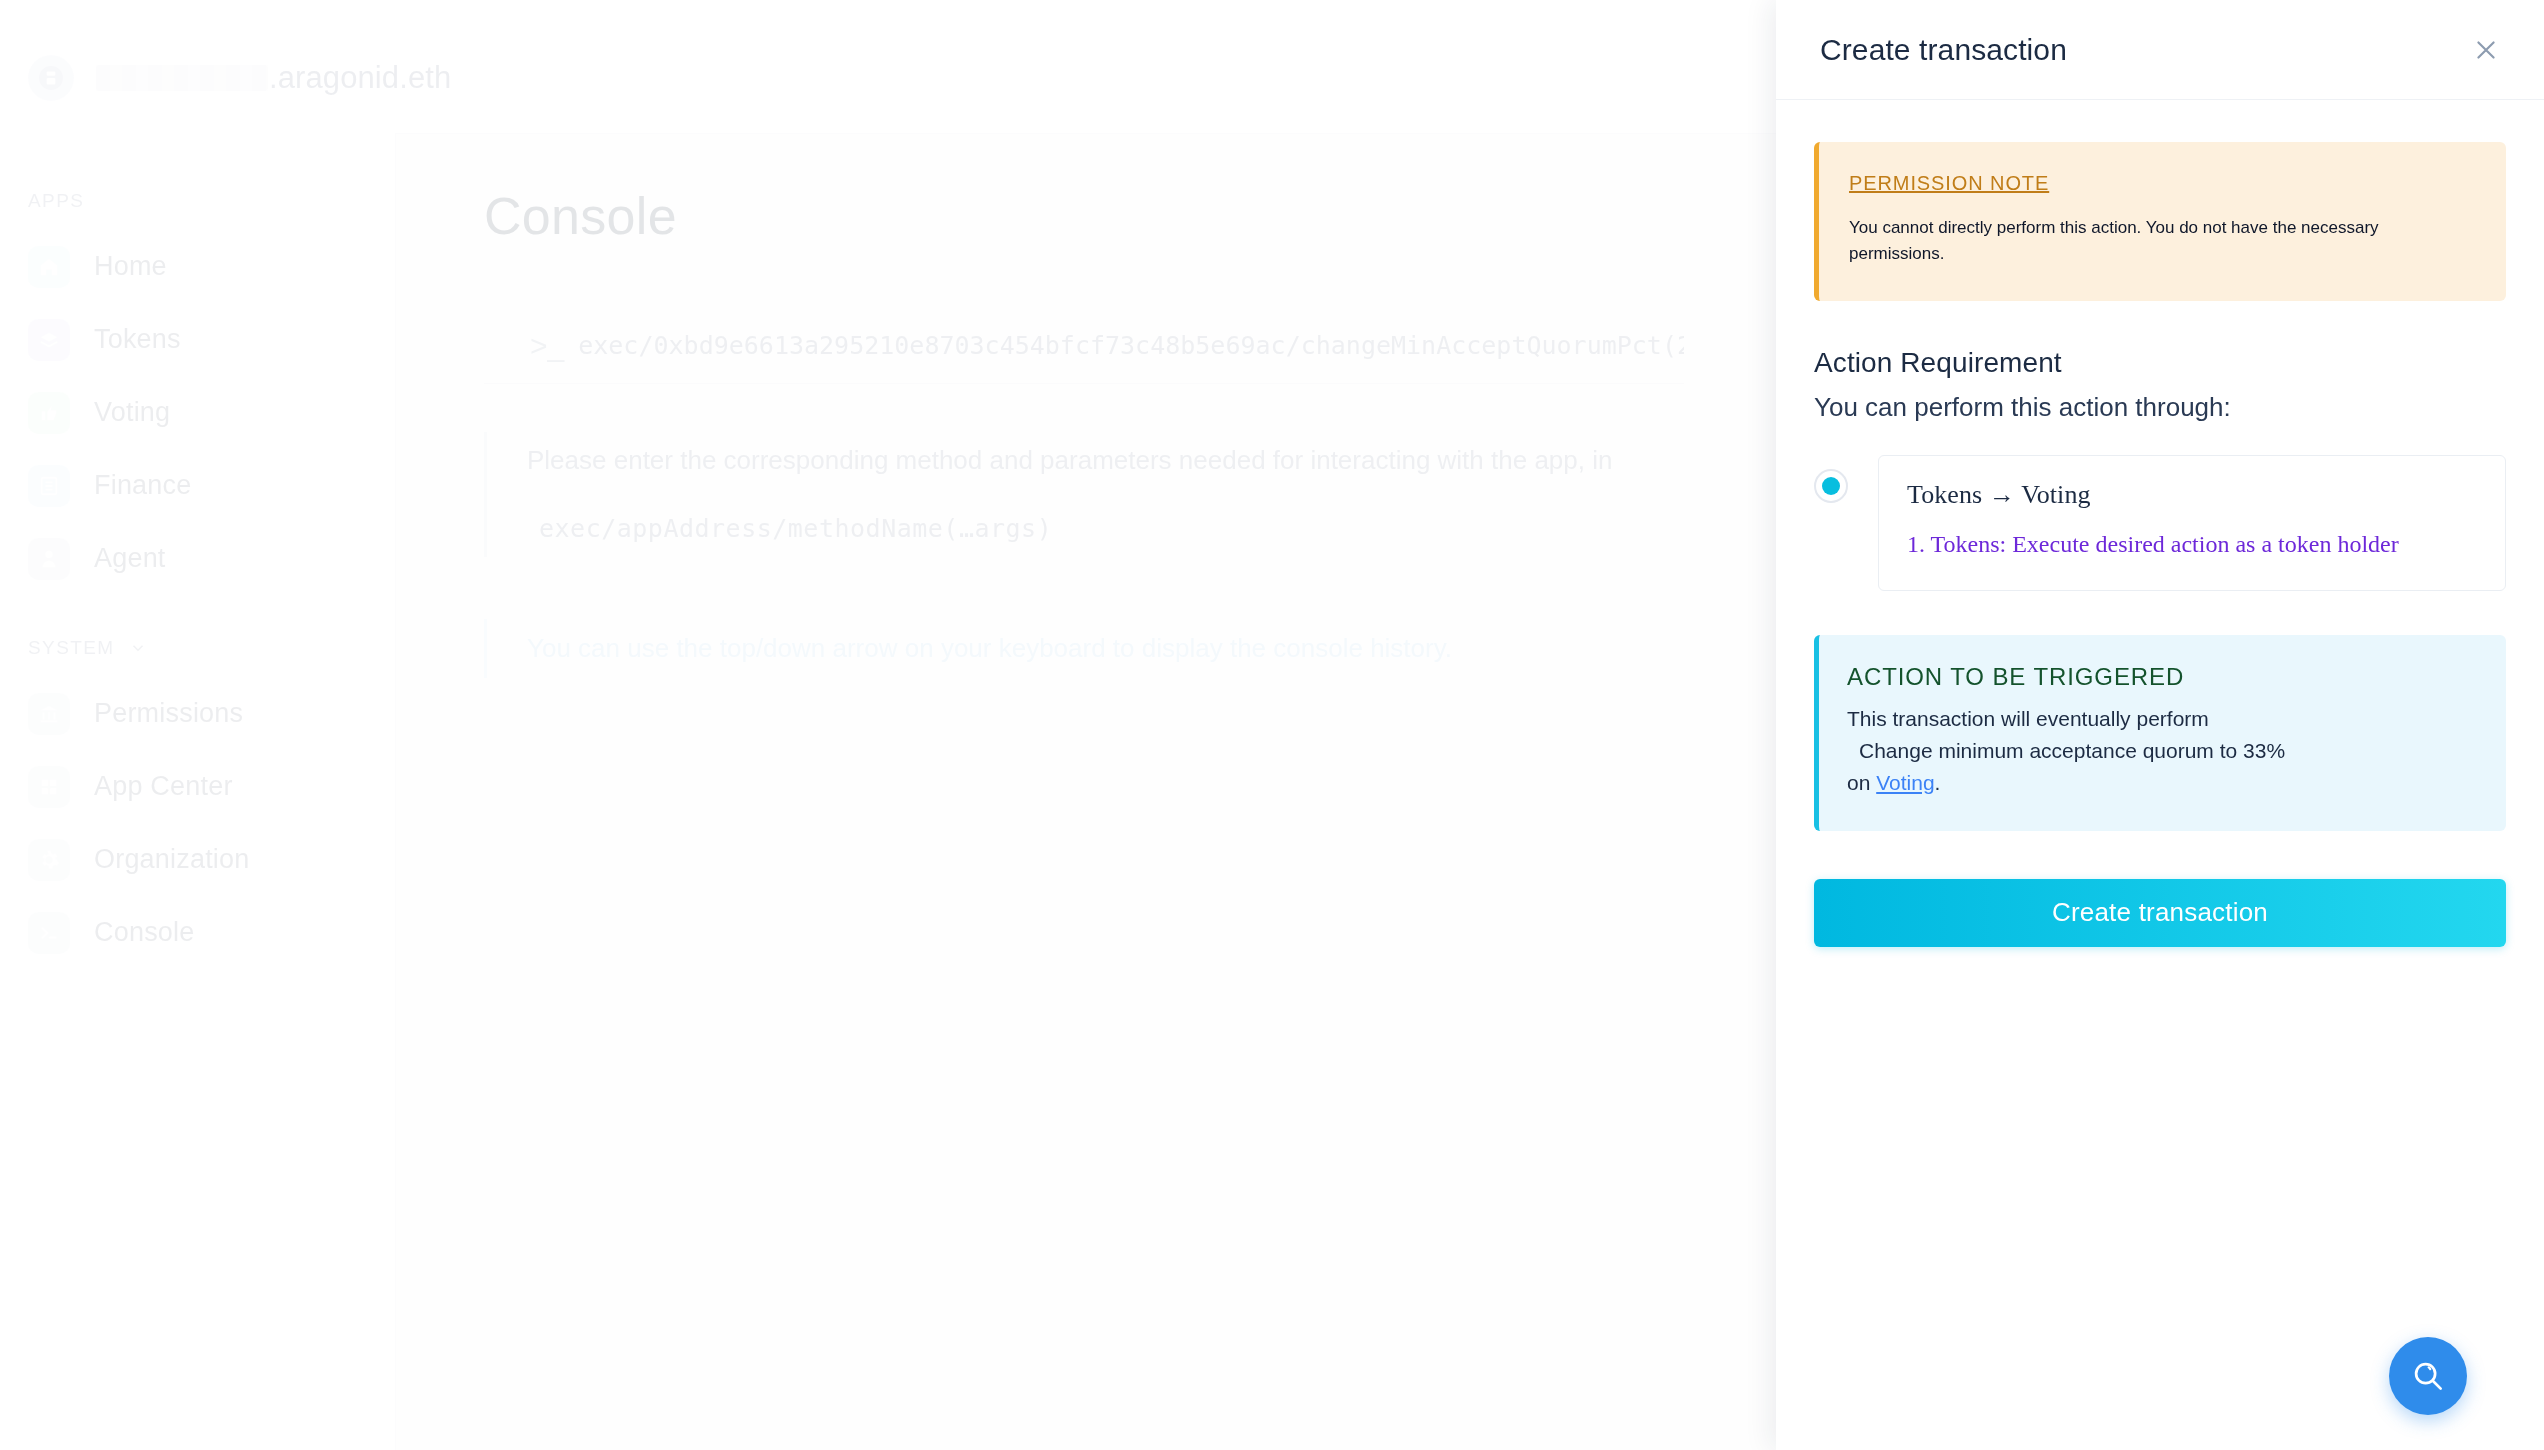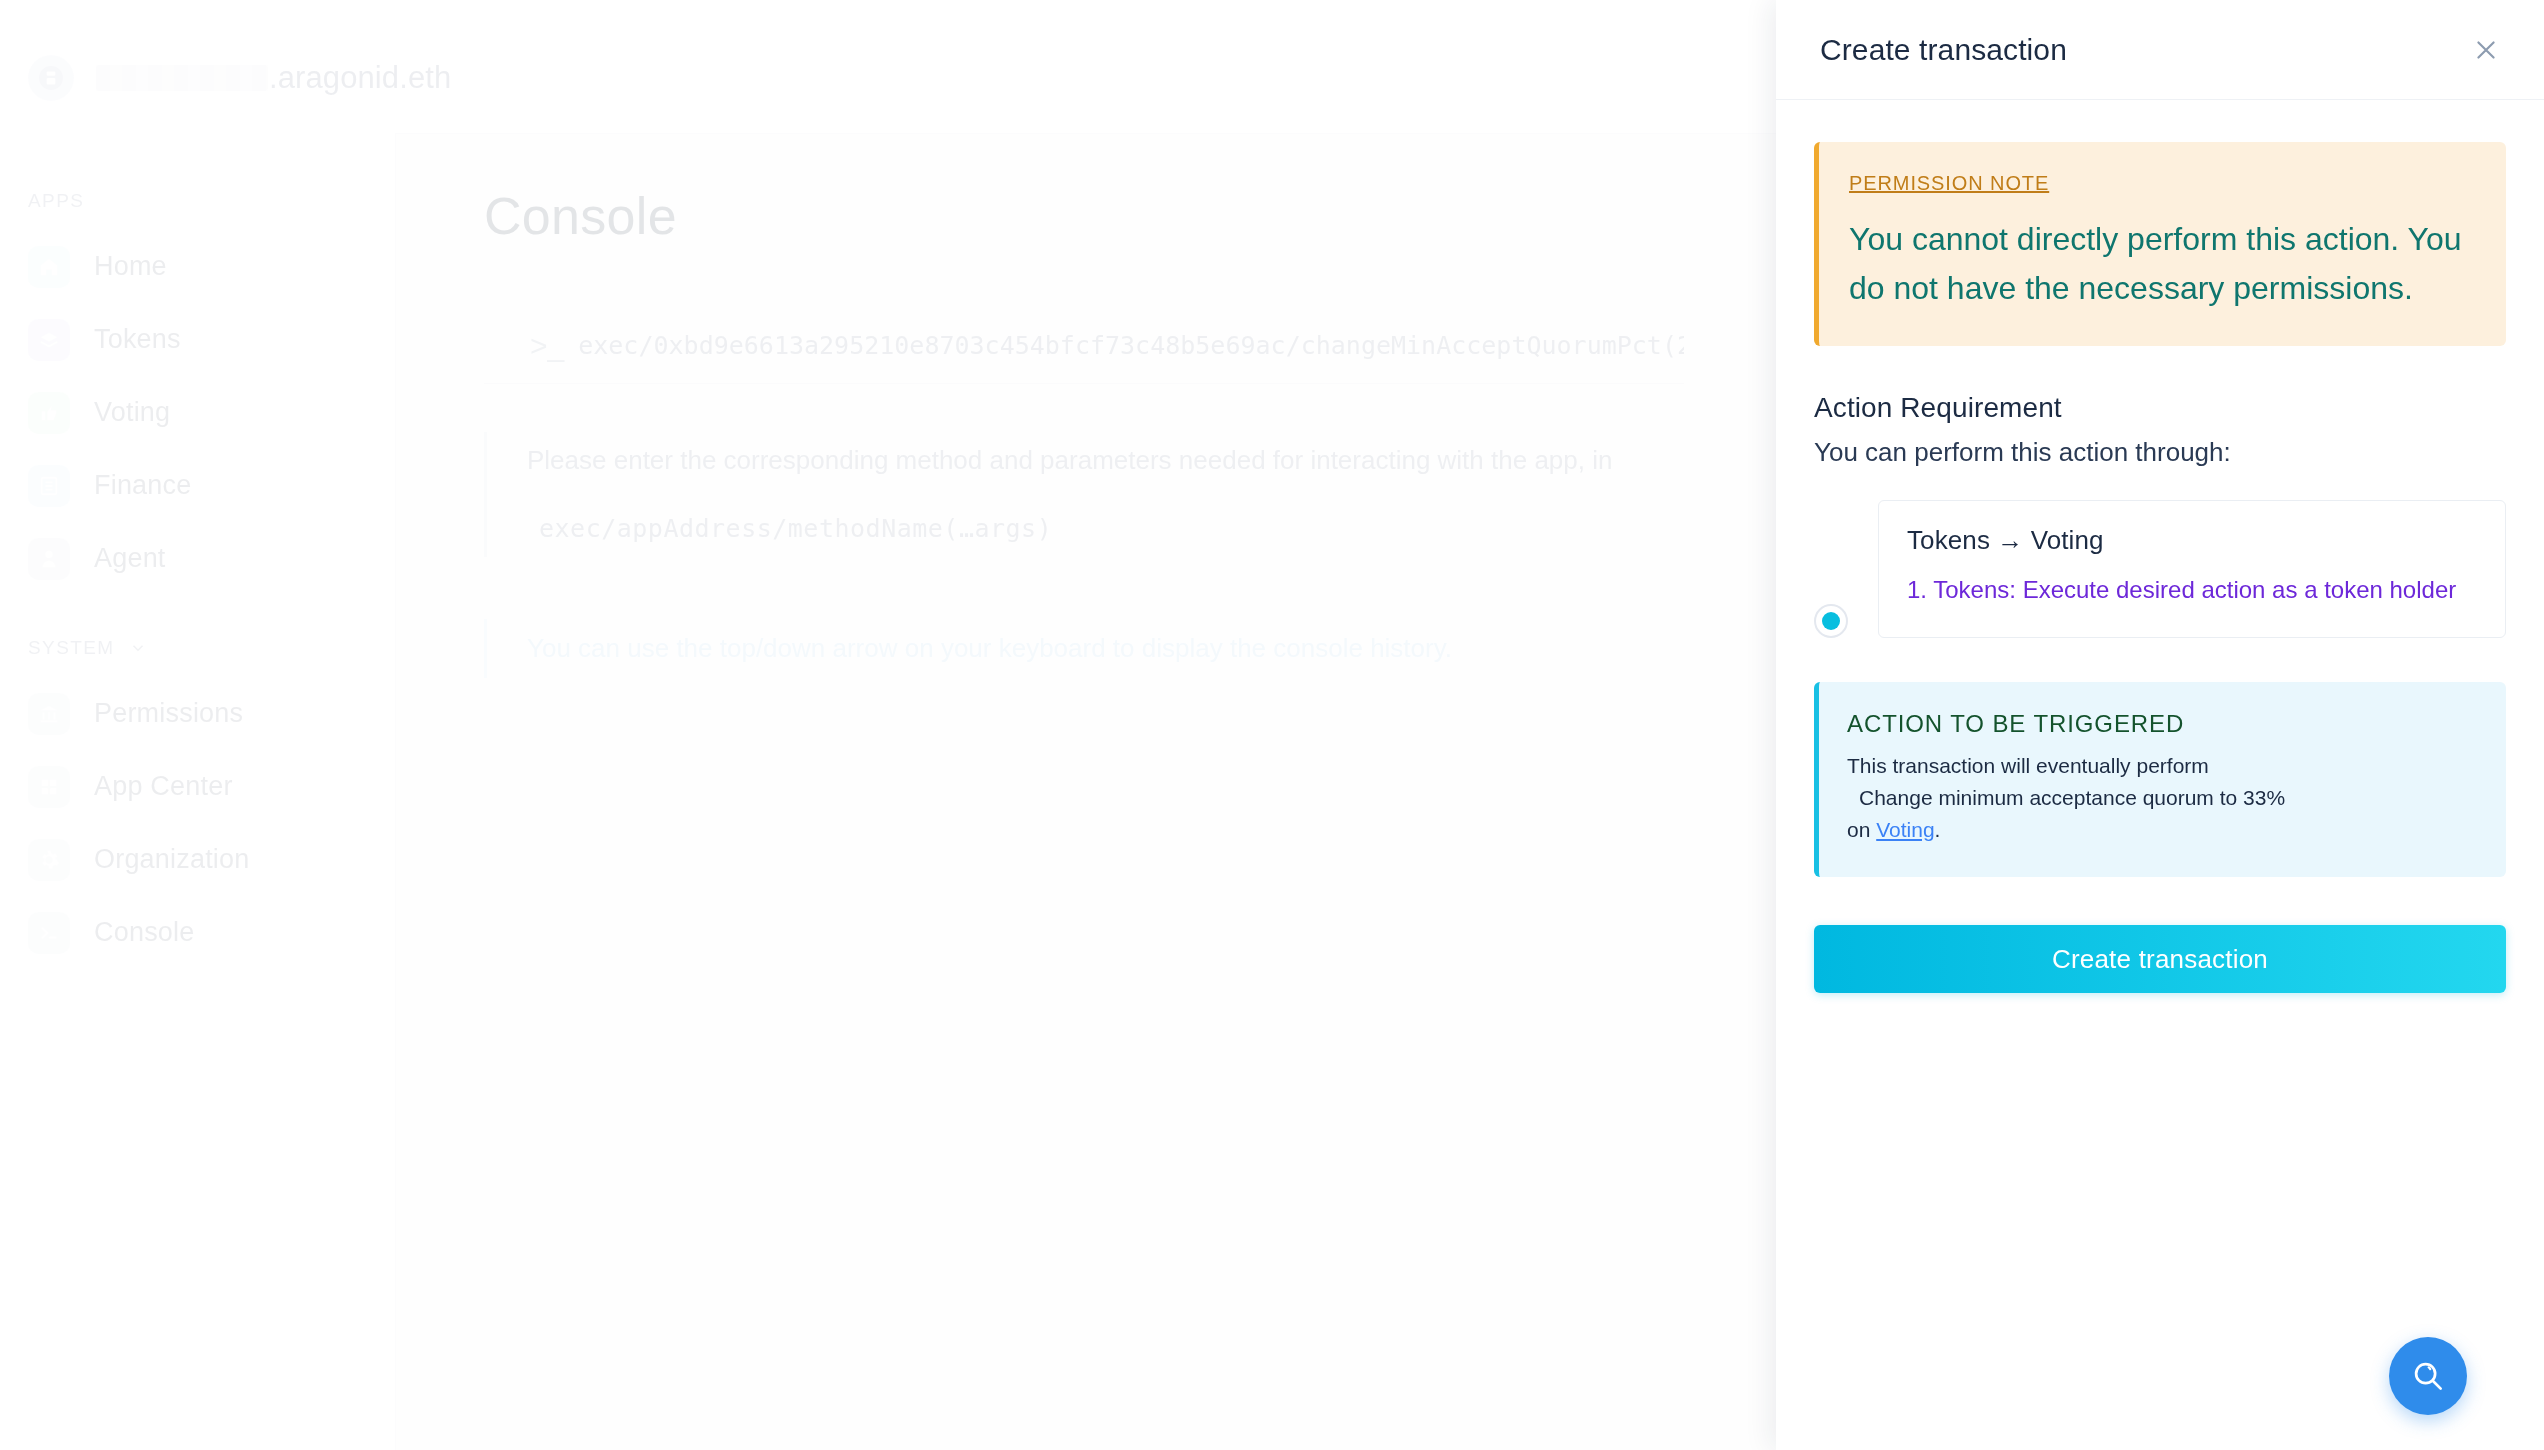--- a/index.html
+++ b/index.html
@@ -244,45 +244,46 @@
     margin-bottom: 46px;
   }
   .note-warn-label {
     font-size: 20px;
     letter-spacing: .9px;
     color: #c07d18;
     margin-bottom: 20px;
     text-decoration: underline;
   }
   .note-warn-text {
-    font-size: 32px;
+    font-size: 17px;
     line-height: 1.52;
-    color: #0f766e;
+    color: #0f172a;
   }
 
   .section-title {
     font-size: 28px;
     color: #1c2b43;
     margin-bottom: 13px;
     letter-spacing: .1px;
     margin-top: 23px;
   }
   .section-sub {
     font-size: 26px;
     color: #2a3a54;
     margin-bottom: 32px;
   }
 
   
   .option-row {
     display: flex;
-    align-items: flex-end;
+    align-items: flex-start;
     gap: 30px;
     margin-bottom: 44px;
     cursor: pointer;
+    font-family: Liberation Serif, serif;
   }
   .radio {
     width: 34px; height: 34px;
     border-radius: 50%;
     background: #ffffff;
     border: 2px solid #e4e8ef;
     display: flex; align-items: center; justify-content: center;
     flex: 0 0 auto;
     margin-top: 14px;
   }

